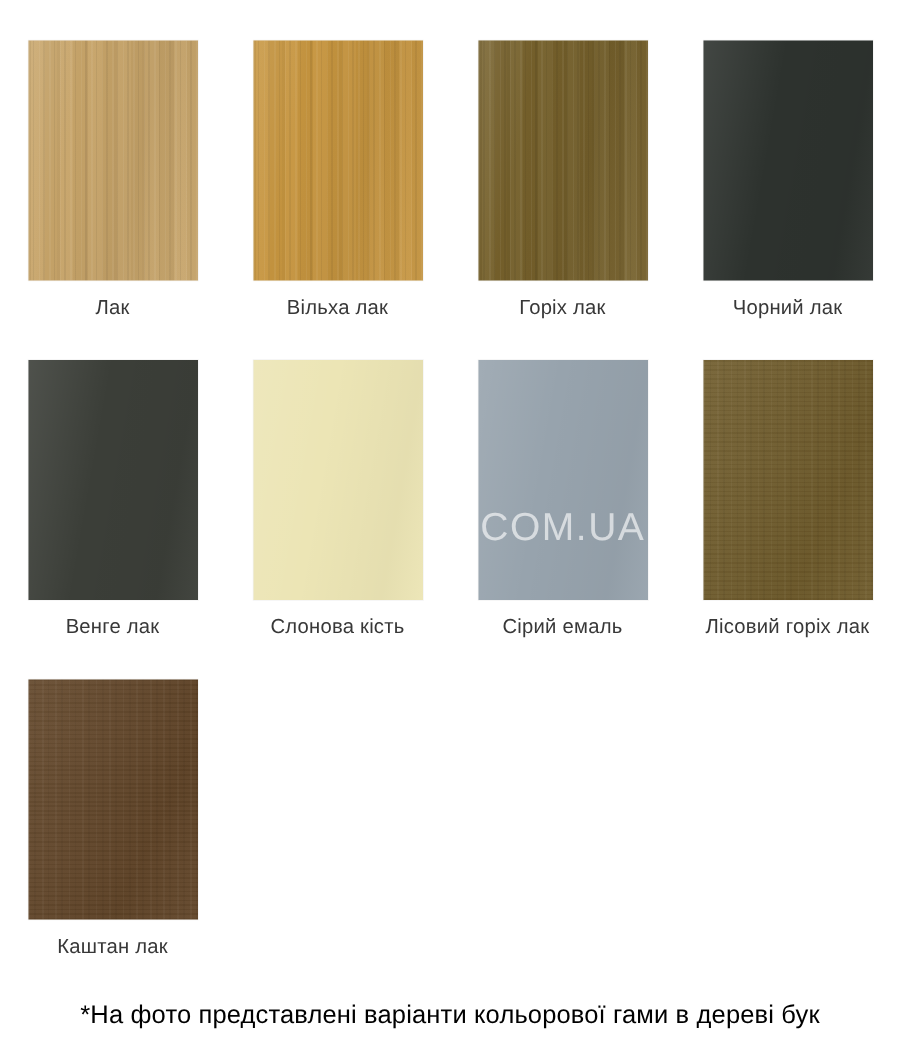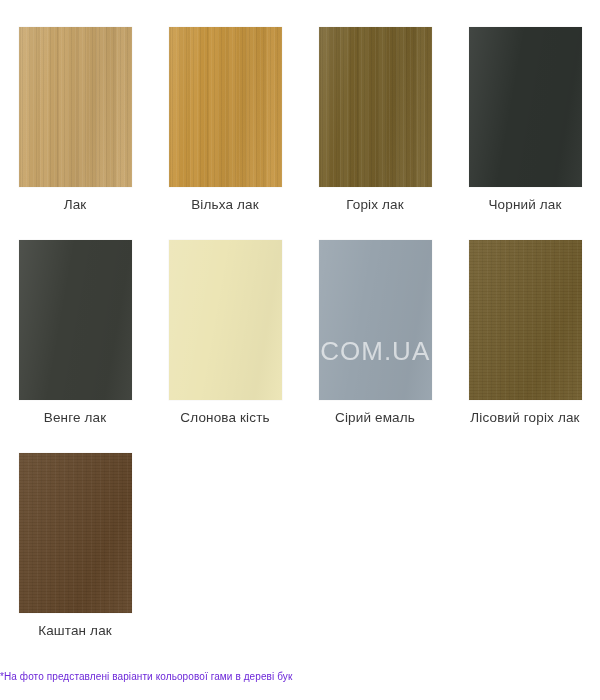--- a/index.html
+++ b/index.html
@@ -149,24 +149,24 @@
     white-space: nowrap;
     z-index: 5;
     margin-left: 16px;
   }
 
   .footnote {
     position: absolute;
     left: 0;
     top: 668px;
     width: 600px;
-    text-align: left;
-    font-size: 10px;
+    text-align: center;
+    font-size: 17px;
     line-height: 18px;
-    color: #6d28d9;
+    color: #000000;
     letter-spacing: 0.1px;
     white-space: nowrap;
   }
 </style>
 </head>
 <body>
 
 <div id="palette-sheet">
 
   <div class="swatch-grid">

